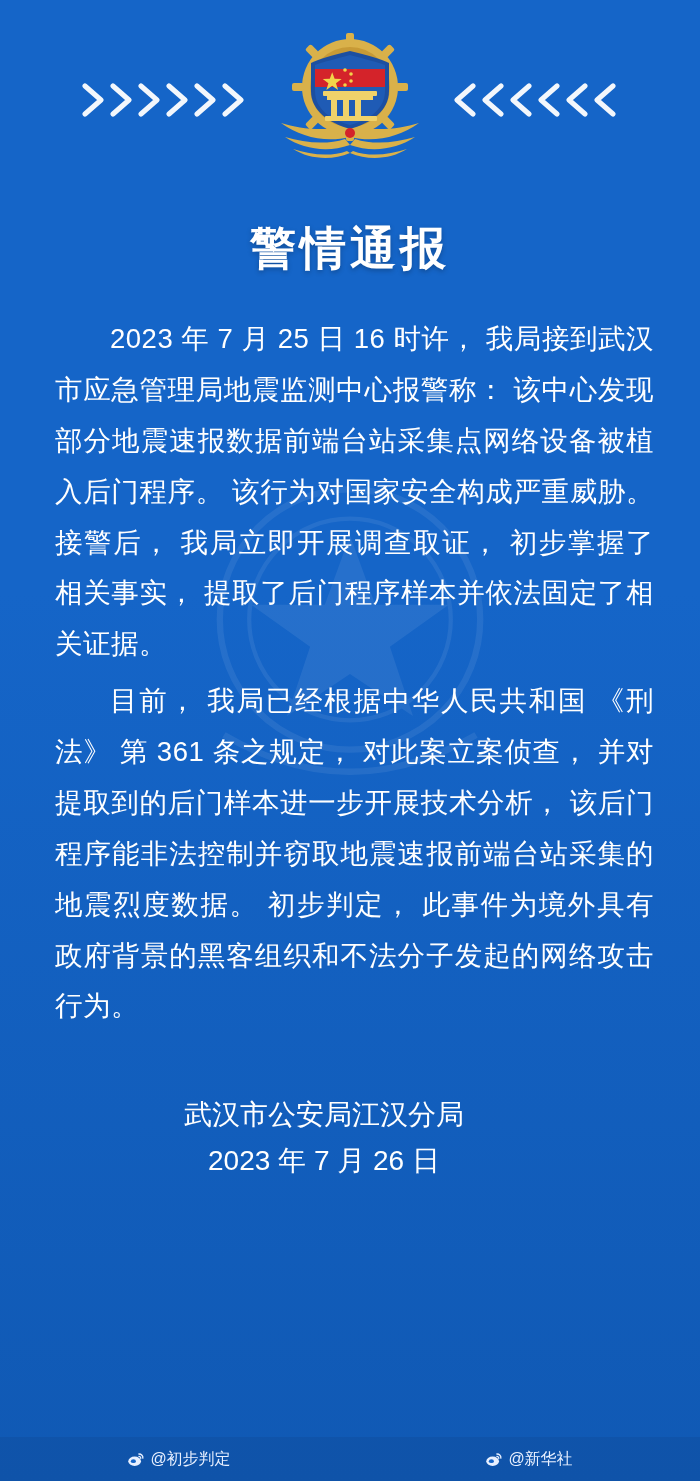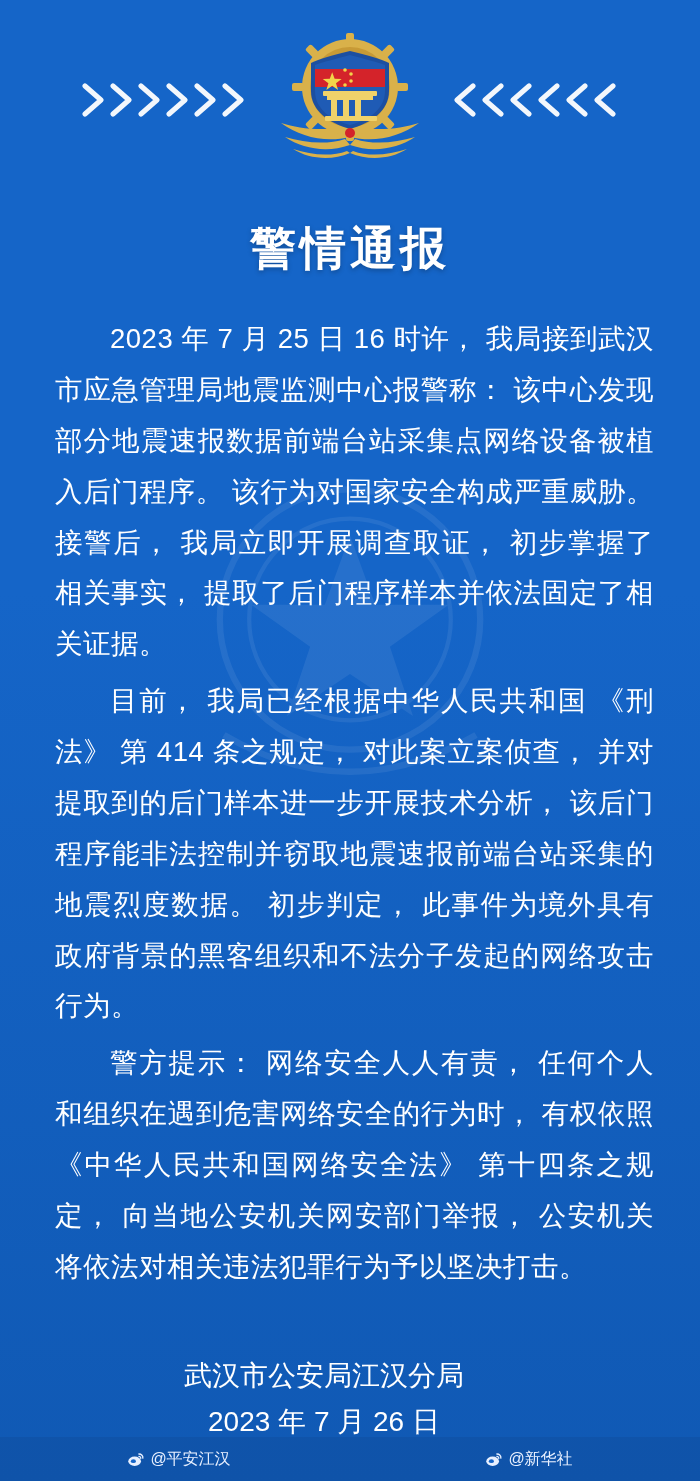--- a/index.html
+++ b/index.html
@@ -260,40 +260,39 @@
           </svg>
       </span>
     </div>
 
   </div>
 
   <div class="title">警情通报</div>
 
   <div class="body-text">
     <p class="para">2023 年 7 月 25 日 16 时许， 我局接到武汉市应急管理局地震监测中心报警称： 该中心发现部分地震速报数据前端台站采集点网络设备被植入后门程序。 该行为对国家安全构成严重威胁。 接警后， 我局立即开展调查取证， 初步掌握了相关事实， 提取了后门程序样本并依法固定了相关证据。</p>
-    <p class="para">目前， 我局已经根据中华人民共和国 《刑法》 第 414 条之规定， 对此案立案侦查， 并对提取到的后门样本进一步开展技术分析， 该后门程序能非法控制并窃取地震速报前端台站采集的地震烈度数据。 初步判定， 此事件为境外具有政府背景的黑客组织和不法分子发起的网络攻击行为。</p>
-    <p class="para">警方提示： 网络安全人人有责， 任何个人和组织在遇到危害网络安全的行为时， 有权依照 《中华人民共和国网络安全法》 第十四条之规定， 向当地公安机关网安部门举报， 公安机关将依法对相关违法犯罪行为予以坚决打击。</p>
+    <p class="para">目前， 我局已经根据中华人民共和国 《刑法》 第 361 条之规定， 对此案立案侦查， 并对提取到的后门样本进一步开展技术分析， 该后门程序能非法控制并窃取地震速报前端台站采集的地震烈度数据。 初步判定， 此事件为境外具有政府背景的黑客组织和不法分子发起的网络攻击行为。</p>
   </div>
 
   <div class="signature">
     <span class="sig-line">武汉市公安局江汉分局</span>
     <span class="sig-line">2023 年 7 月 26 日</span>
   </div>
 
   <div class="footer">
     <div class="footer-item">
       <span class="weibo-icon">
         <svg width="17" height="17" viewBox="0 0 20 20">
           <ellipse cx="9" cy="12" rx="7.5" ry="5.5" fill="#e8f0ff"></ellipse>
           <ellipse cx="7.5" cy="12" rx="3" ry="2.2" fill="#1565c8"></ellipse>
           <path d="M14 3.5 C17 3.5 19 5.6 18.6 8.4" fill="none" stroke="#e8f0ff" stroke-width="1.6" stroke-linecap="round"></path>
           <path d="M14 6.4 C15.6 6.4 16.4 7.5 16.2 8.8" fill="none" stroke="#e8f0ff" stroke-width="1.4" stroke-linecap="round"></path>
         </svg>
       </span>
-      <span>@平安江汉</span>
+      <span>@初步判定</span>
     </div>
     <div class="footer-item">
       <span class="weibo-icon">
         <svg width="17" height="17" viewBox="0 0 20 20">
           <ellipse cx="9" cy="12" rx="7.5" ry="5.5" fill="#e8f0ff"></ellipse>
           <ellipse cx="7.5" cy="12" rx="3" ry="2.2" fill="#1565c8"></ellipse>
           <path d="M14 3.5 C17 3.5 19 5.6 18.6 8.4" fill="none" stroke="#e8f0ff" stroke-width="1.6" stroke-linecap="round"></path>
           <path d="M14 6.4 C15.6 6.4 16.4 7.5 16.2 8.8" fill="none" stroke="#e8f0ff" stroke-width="1.4" stroke-linecap="round"></path>
         </svg>
       </span>

